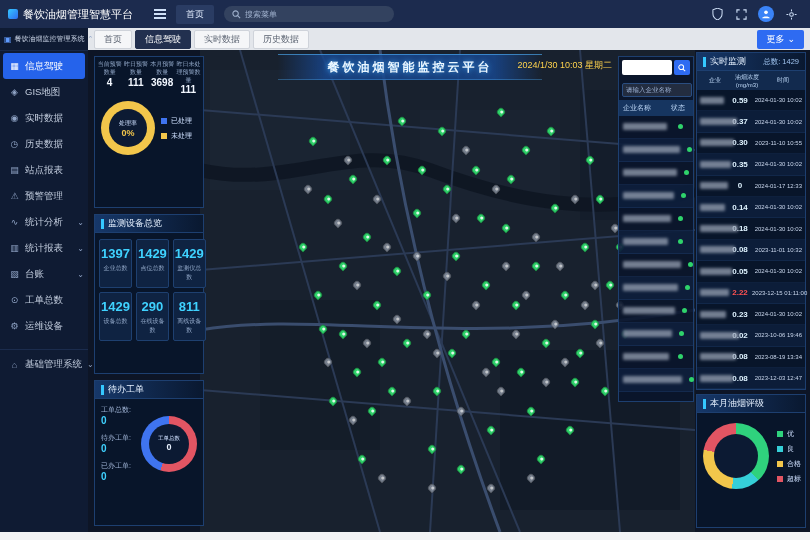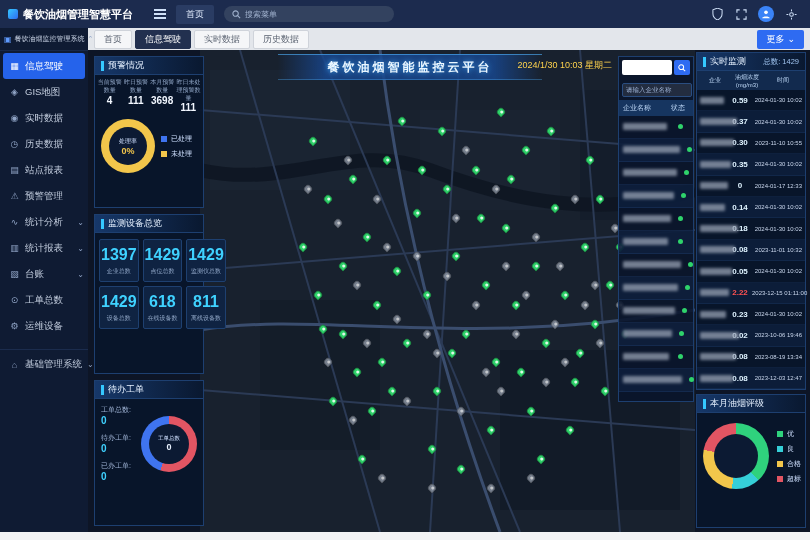--- a/index.html
+++ b/index.html
@@ -1,21 +1,21 @@
 <!DOCTYPE html>
 <html><head>
 <meta charset="utf-8">
 <style>
   * { margin:0; padding:0; box-sizing:border-box; }
   body { background:#000; font-family:"Liberation Sans","DejaVu Sans",sans-serif; }
   .app { position:relative; width:810px; height:540px; background:#0b1324; overflow:hidden; }
 
   
   .topbar { position:absolute; left:0; top:0; width:810px; height:28px; background:#1c2b4e; display:flex; align-items:center; z-index:30; }
-  .logo { width:150px; display:flex; align-items:center; gap:5px; padding-left:8px; color:#fff; font-size:11px; font-weight:bold; white-space:nowrap; }
+  .logo { width:150px; display:flex; align-items:center; gap:5px; padding-left:8px; color:#fff; font-size:11px; font-weight:normal; white-space:nowrap; }
   .logo-mark { width:10px; height:10px; background:linear-gradient(135deg,#35c8ff,#2e6bf2); border-radius:2px; flex:0 0 auto; }
   .hamburger { display:flex; flex-direction:column; gap:2px; margin:0 10px 0 4px; cursor:pointer; }
   .hamburger i { display:block; width:12px; height:2px; background:#cfe0f7; }
   .chip { background:#2a3c63; color:#dfe9fb; font-size:9px; padding:3px 10px; border-radius:2px; margin-right:10px; white-space:nowrap; }
   .tb-search { display:flex; align-items:center; gap:4px; background:#33425f; border-radius:9px; height:16px; width:170px; padding:0 8px; }
   .tb-search input { background:transparent; border:none; outline:none; color:#dce7f8; font-size:8px; width:130px; }
   .tb-search input::placeholder { color:#9fb0cc; }
   .tb-right { margin-left:auto; display:flex; align-items:center; gap:10px; padding-right:12px; }
   .tb-ic { width:14px; height:14px; display:flex; align-items:center; justify-content:center; cursor:pointer; }
   .avatar { width:16px; height:16px; border-radius:50%; background:#3a83f7; display:flex; align-items:center; justify-content:center; }
@@ -73,21 +73,21 @@
   .dc-lab { font-size:6px; color:#cfe0ff; }
   .dc-val { font-size:9px; font-weight:bold; color:#f2c64b; }
   .legend { display:flex; flex-direction:column; gap:5px; }
   .legend-item { display:flex; align-items:center; gap:4px; font-size:7px; color:#cfe0ff; white-space:nowrap; }
   .swatch { width:6px; height:6px; flex:0 0 auto; }
 
   
   .p-dev { left:6px; top:164px; width:110px; height:160px; }
   .dev-grid { display:grid; grid-template-columns:repeat(3,1fr); gap:4px; padding:6px 4px; }
   .dev-box { background:#0f2342; border:1px solid #1e4070; border-radius:2px; text-align:center; padding:6px 1px 5px; }
-  .dev-box .val { font-size:16px; font-weight:bold; color:#3fd2ff; }
+  .dev-box .val { font-size:13px; font-weight:bold; color:#3fd2ff; }
   .dev-box .lab { font-size:6px; color:#93a9c9; margin-top:3px; }
 
   
   .p-work { left:6px; top:330px; width:110px; height:146px; }
   .work-body { display:flex; padding:6px; gap:4px; align-items:center; }
   .work-rows { flex:1; display:flex; flex-direction:column; gap:7px; }
   .work-row .lab { font-size:7px; color:#9fb3d4; }
   .work-row .val { font-size:10px; font-weight:bold; color:#3fd2ff; }
   .work-donut .dc-lab { font-size:5.5px; }
   .work-donut .dc-val { color:#eaf2ff; }
@@ -402,21 +402,20 @@
           <span class="pin gray" style="left: 80%; top: 60%;"></span>
           <span class="pin gray" style="left: 84%; top: 52%;"></span>
           <span class="pin gray" style="left: 30%; top: 76%;"></span>
         </div>
     </div>
 
     <div class="banner">餐饮油烟智能监控云平台</div>
     <div class="map-date">2024/1/30 10:03 星期二</div>
 
     <div class="panel p-warn">
-      <div class="panel-h">预警情况</div>
       <div class="warn-stats">
 
           <div class="warn-stat">
             <div class="lab">当前预警数量</div>
             <div class="val">4</div>
           </div>
 
           <div class="warn-stat">
             <div class="lab">昨日预警数量</div>
             <div class="val">111</div>
@@ -473,21 +472,21 @@
             <div class="val">1429</div>
             <div class="lab">监测仪总数</div>
           </div>
 
           <div class="dev-box">
             <div class="val">1429</div>
             <div class="lab">设备总数</div>
           </div>
 
           <div class="dev-box">
-            <div class="val">618</div>
+            <div class="val">290</div>
             <div class="lab">在线设备数</div>
           </div>
 
           <div class="dev-box">
             <div class="val">811</div>
             <div class="lab">离线设备数</div>
           </div>
         </div>
     </div>
 

